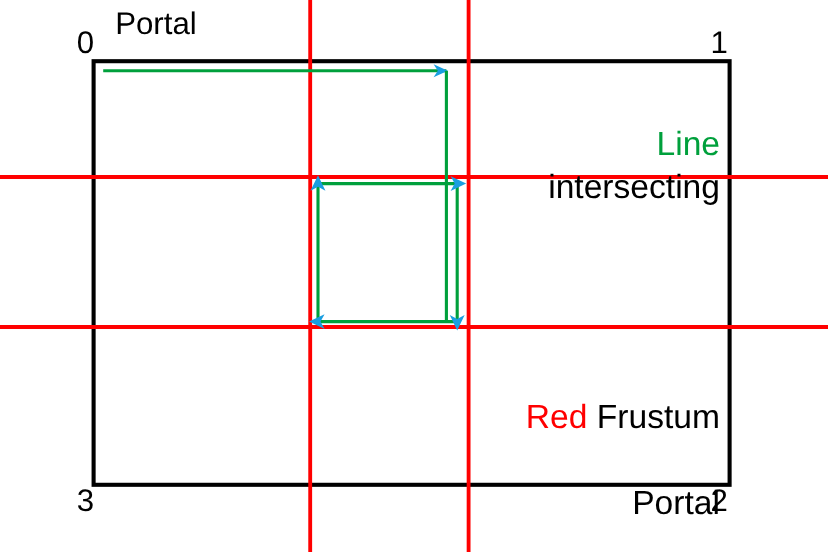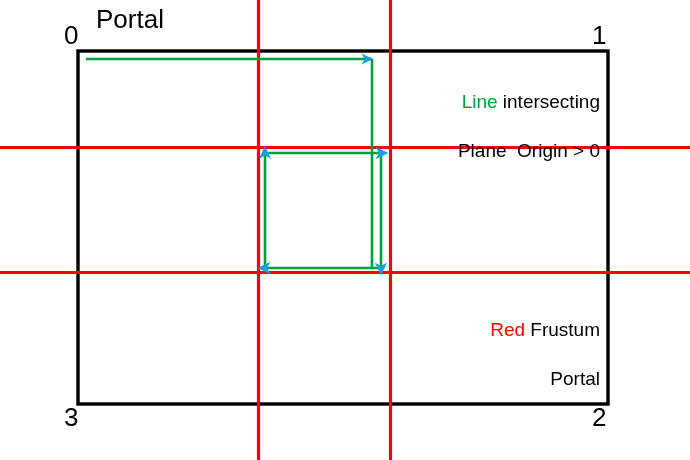--- a/index.html
+++ b/index.html
@@ -44,21 +44,21 @@
     font-size: 26px;
     line-height: 1;
     color: #000000;
     white-space: pre;
   }
 
   .annotation {
     position: absolute;
     width: 212px;
     text-align: right;
-    font-size: 19px;
+    font-size: 28px;
     line-height: 1.28;
     color: #000000;
     white-space: pre-wrap;
   }
   #annotation-line     { left: 388px; top: 66px; }
   #annotation-check    { left: 388px; top: 170px; }
   #annotation-red      { left: 388px; top: 294px; }
 
   .swatch-green { color: #00a03c; }
   .swatch-blue  { color: #1a9ee0; }
@@ -108,21 +108,20 @@
 
   <div class="corner-label" id="corner-0">0</div>
   <div class="corner-label" id="corner-1">1</div>
   <div class="corner-label" id="corner-2">2</div>
   <div class="corner-label" id="corner-3">3</div>
 
   <div id="portal-label">Portal</div>
 
   <div class="annotation" id="annotation-line">
     <span class="swatch-green">Line</span><span> intersecting</span><br>
-    <span>Plane  Origin &gt; 0</span>
   </div>
 
 
   <div class="annotation" id="annotation-red">
     <span class="swatch-red">Red</span><span> Frustum</span><br>
     <span>Portal</span>
   </div>
 
 </div>
 

